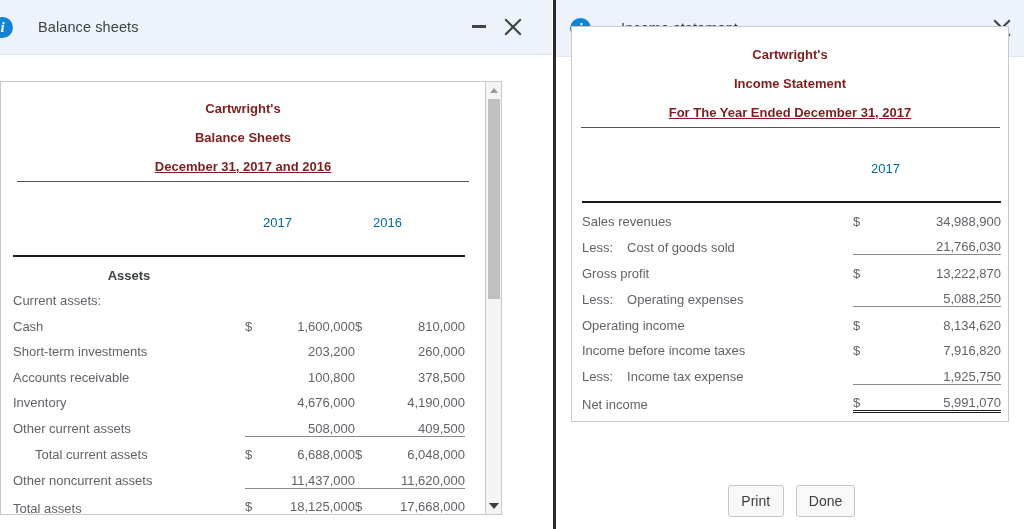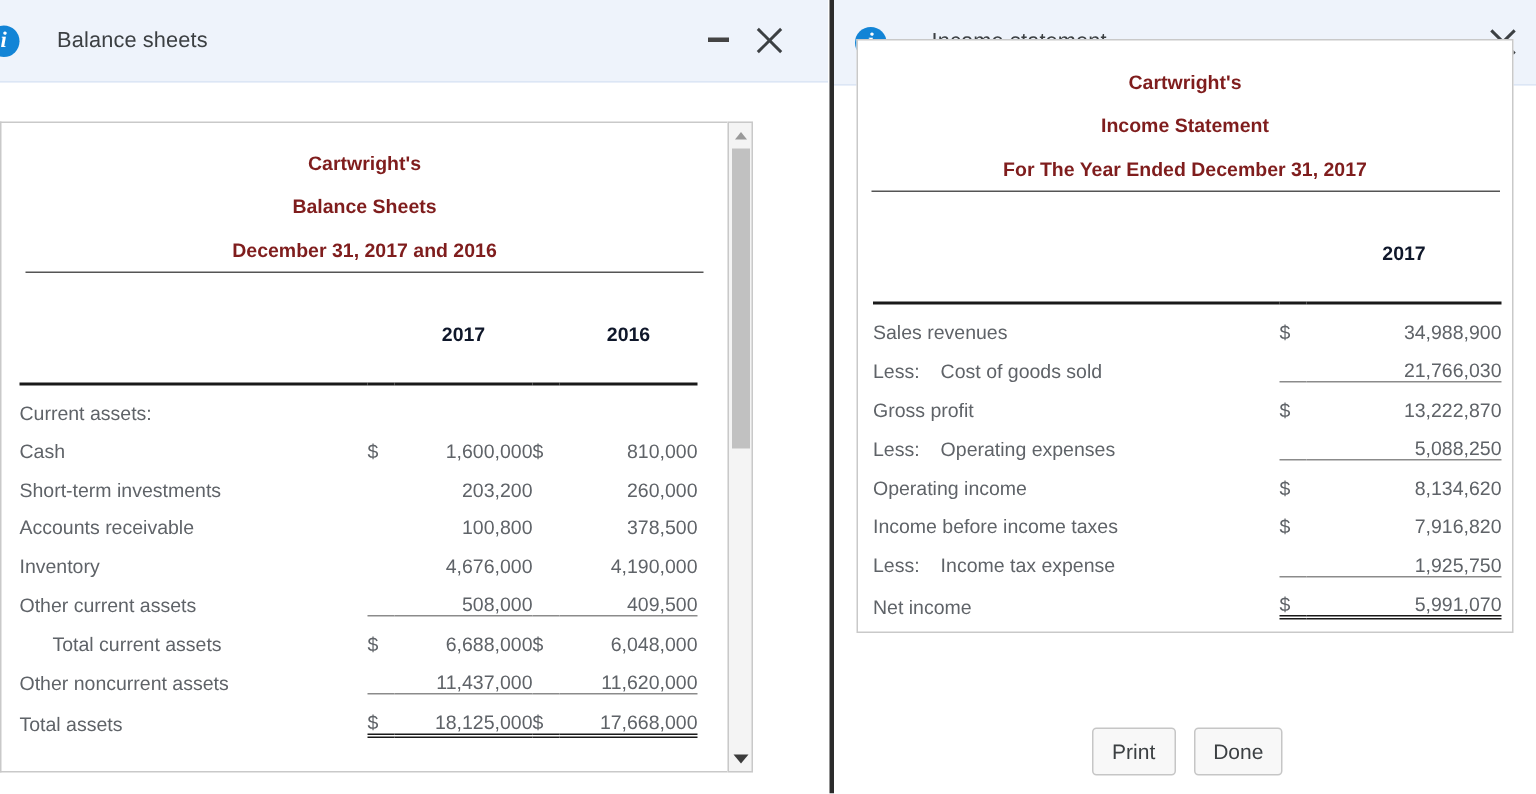--- a/index.html
+++ b/index.html
@@ -78,39 +78,39 @@
 
   .doc {
     font-size: 13px; color: #5f6368;
     padding: 0;
   }
 
   .stmt-head { text-align: center; font-weight: bold; color: #7f1d1d; font-size: 13px; }
   #pane-balance .stmt-head { padding-top: 12px; }
   #pane-income  .stmt-head { padding-top: 13px; }
   .stmt-head div { margin: 0 auto 0 auto; padding: 7px 0; }
-  .rule-head { border-bottom: 1.4px solid #555; }
+  .rule-head { border-bottom: 1.4px solid #555; text-decoration: underline; }
   #pane-balance .rule-head { width: 452px; }
   #pane-income  .rule-head { width: 419px; }
 
   table.fin { border-collapse: collapse; font-size: 13px; color: #5f6368; }
   #tbl-balance { width: 452px; margin-left: 12px; margin-top: 22px; }
   #tbl-income  { width: 419px; margin-left: 10px; margin-top: 22px; }
 
   table.fin td { padding: 0; vertical-align: bottom; height: 25.5px; white-space: nowrap; }
 
   .c-label { text-align: left; }
   .c-dollar { width: 14px; text-align: left; }
   .c-num { text-align: right; }
   #tbl-balance .c-num { width: 92px; }
   #tbl-balance .c-dollar { width: 18px; }
   #tbl-income .c-num { width: 130px; }
   #tbl-income .c-dollar { width: 18px; }
 
-  .yr { text-align: center; font-weight: bold; color: #0f172a; }
+  .yr { text-align: left; font-weight: normal; color: #0369a1; }
   .yr-rule td { border-bottom: 2px solid #1a1a1a; height: 3px; }
 
   .sect { text-align: center; font-weight: bold; color: #3c4043; }
   .indent1 { padding-left: 22px !important; }
 
   .rule-single { border-bottom: 1.2px solid #8b8b8b !important; }
   .rule-double { border-bottom: 3px double #1a1a1a !important; }
 
   
   .scrollbar {
@@ -191,20 +191,27 @@
               <td class="c-label"></td>
               <td class="c-dollar"></td>
               <td class="c-num yr">2017</td>
               <td class="c-dollar"></td>
               <td class="c-num yr">2016</td>
             </tr>
             <tr class="yr-rule">
               <td></td>
                 <td colspan="4"></td>
             </tr>
+            <tr>
+              <td class="c-label sect">Assets</td>
+              <td></td>
+                <td></td>
+                <td></td>
+                <td></td>
+            </tr>
           </tbody>
           <tbody id="balance-rows">
               <tr>
                 <td class="c-label">Current assets:</td>
                 <td class="c-dollar"></td>
                 <td class="c-num"></td>
                 <td class="c-dollar"></td>
                 <td class="c-num"></td>
               </tr>
               <tr>

